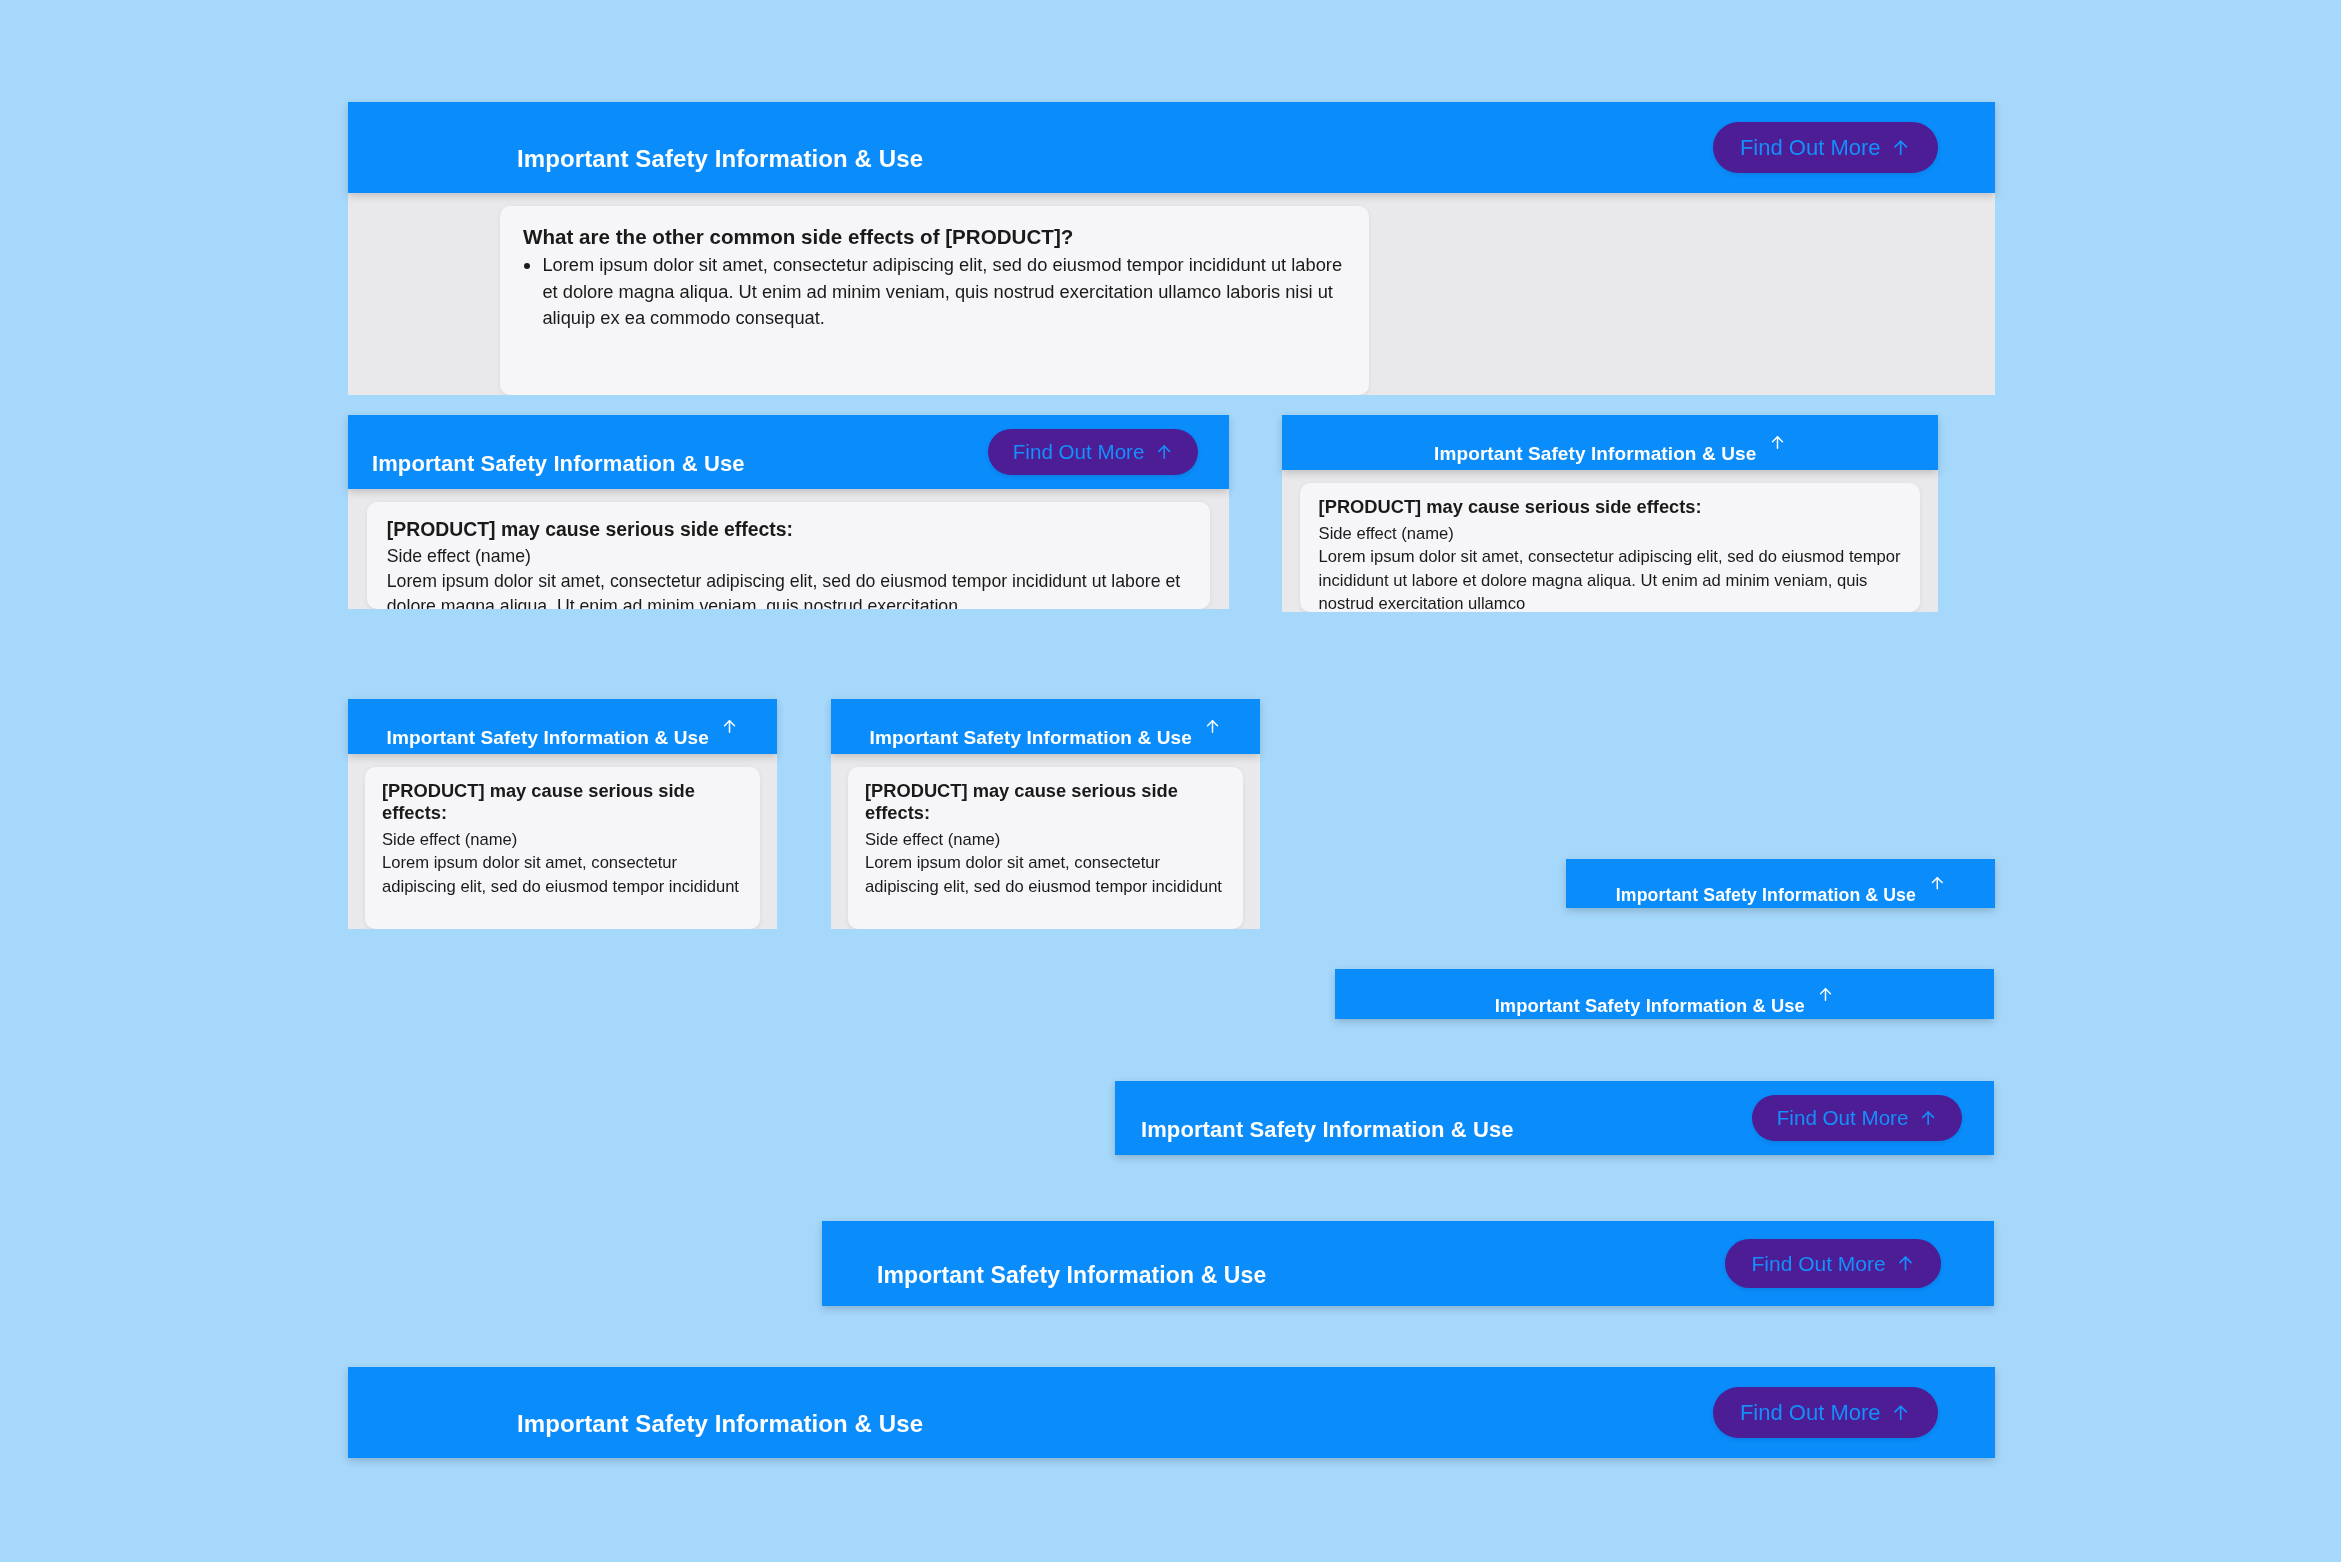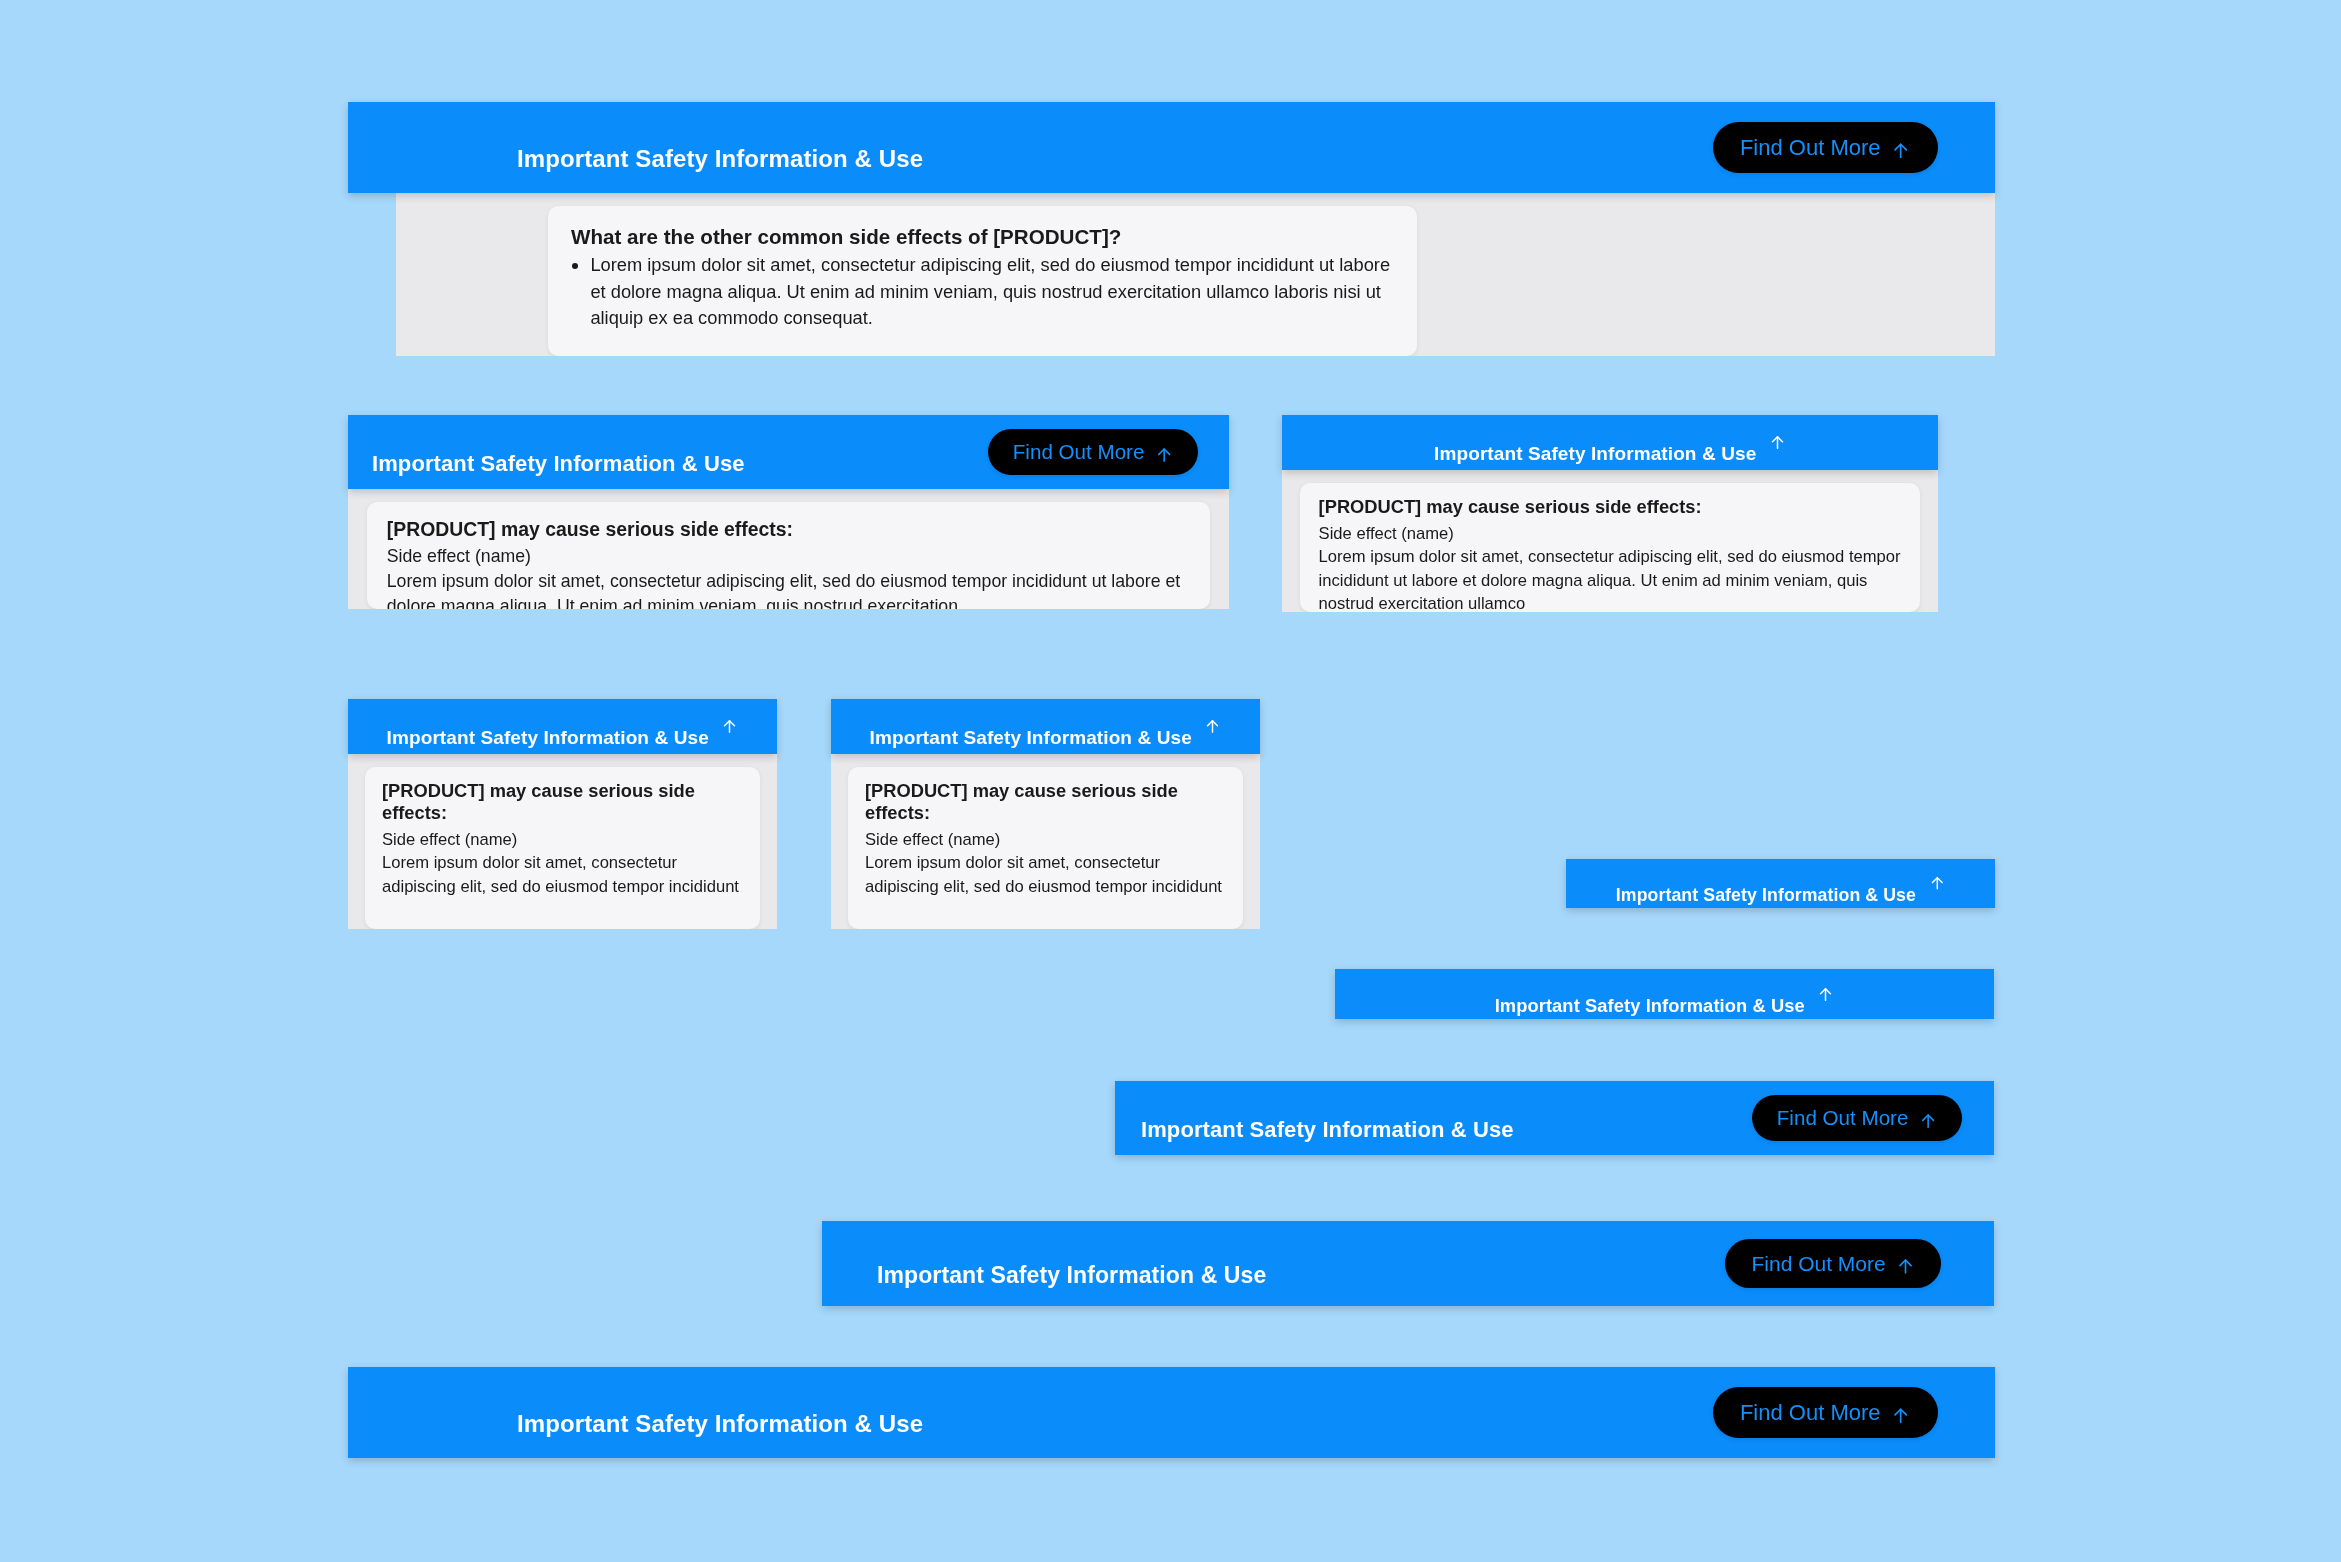--- a/index.html
+++ b/index.html
@@ -35,26 +35,26 @@
   .isi-title {
     color: #ffffff;
     font-weight: 700;
     white-space: nowrap;
     letter-spacing: 0.1px;
     margin-top: 23px;
   }
 
   
   .fom-btn {
-    background: #000000;
+    background: #4c1d95;
     color: #1490fb;
     border: none;
     border-radius: 571px;
     display: inline-flex;
-    align-items: flex-end;
+    align-items: center;
     gap: 10.3px;
     white-space: nowrap;
     cursor: pointer;
     font-family: "Liberation Sans", sans-serif;
     box-shadow: 0 1.7px 4.6px rgba(0,0,0,0.10);
   }
   .fom-btn .arrow-up { display: inline-flex; align-items: center; }
 
   .hdr-arrow {
     display: inline-flex;
@@ -101,21 +101,21 @@
     padding-left: 19.4px;
     color: #1a1a1a;
   }
   ul.card-list li { margin: 0; }
 
   
   #w1 { left: 348px; top: 102px; width: 1647px; }
   #w1 .isi-header { height: 91px; padding: 0 27.4px 0 0; }
   #w1 .isi-title { font-size: 24px; margin-left: 169px; }
   #w1 .fom-btn { font-size: 22px; padding: 12.6px 27.4px; margin-right: 30px; }
-  #w1 .isi-panel { height: 163px; margin-left: 48px; }
+  #w1 .isi-panel { height: 202px; }
   #w1 .panel-inner { padding: 12.6px 16px 0 152px; }
   #w1 .content-card.big { width: 869px; padding: 19.4px 23px 0 23px; }
   #w1 .content-card.small { width: 440px; padding: 19.4px 20.6px 0 20.6px; }
   #w1 .card-h { font-size: 20.6px; }
   #w1 .card-p, #w1 ul.card-list { font-size: 18.3px; line-height: 1.45; }
 
   
   #w2 { left: 348px; top: 415px; width: 881px; }
   #w2 .isi-header { height: 74px; }
   #w2 .isi-title { font-size: 22px; margin-left: 24px; }

